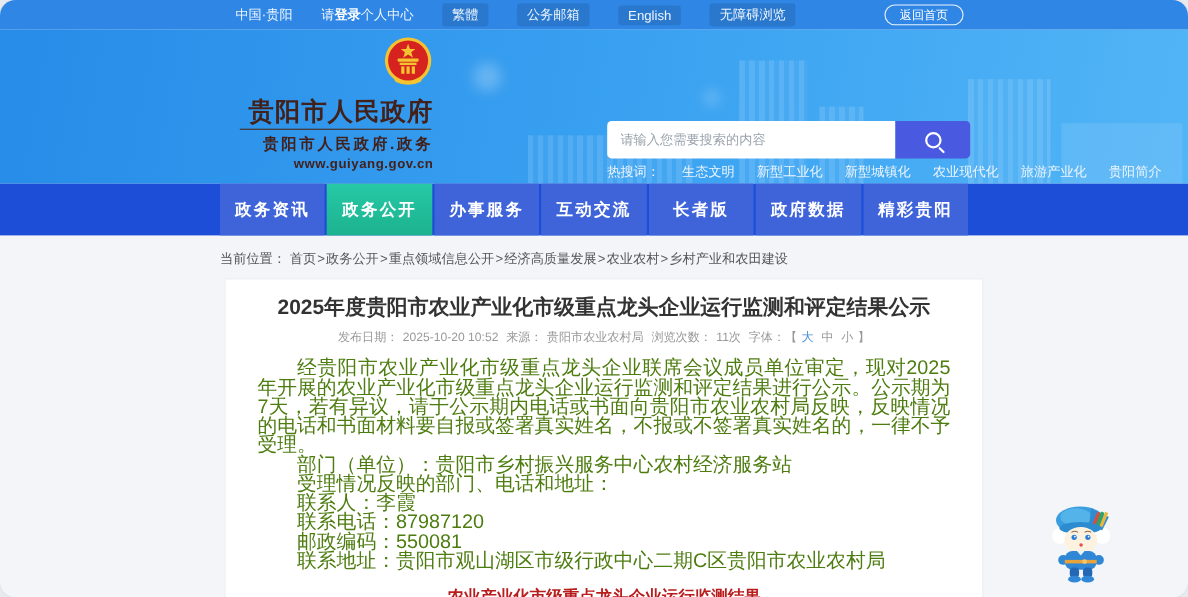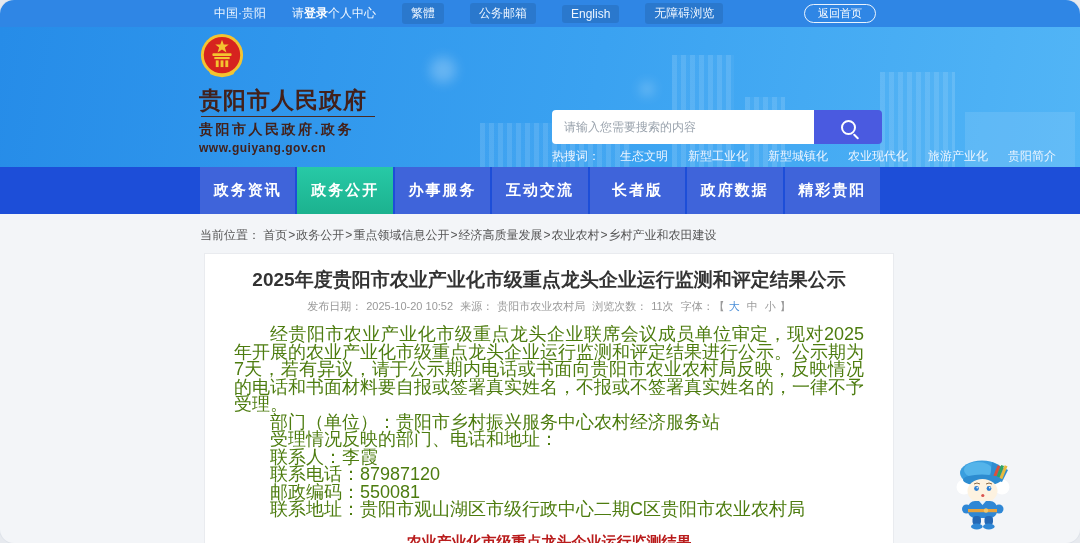--- a/index.html
+++ b/index.html
@@ -41,21 +41,21 @@
     background:repeating-linear-gradient(90deg,
       rgba(255,255,255,0.14) 0 5px, rgba(255,255,255,0.04) 5px 9px);
   }
   .b1 { left:480px; width:150px; height:44px; }
   .b2 { left:672px; width:62px; height:112px; }
   .b3 { left:745px; width:40px; height:70px; }
   .b4 { left:880px; width:75px; height:95px; }
   .b5 { left:965px; width:110px; height:55px; }
   .glow { position:absolute; border-radius:50%; background:rgba(255,255,255,0.25); filter:blur(6px); }
 
-  .logo { position:absolute; left:199px; top:5px; width:178px; text-align:left; color:#42211b; }
+  .logo { position:absolute; left:216px; top:5px; width:178px; text-align:right; color:#42211b; }
   .emblem { width:46px; height:50px; margin:0 auto; }
   .site-title { font-size:23px; font-weight:bold; letter-spacing:1px; line-height:26px; margin-top:1px; }
   .site-divider { border:none; border-top:1px solid #4a2a20; margin:3px 2px 4px; }
   .site-subtitle { font-size:14px; font-weight:bold; letter-spacing:2.5px; }
   .site-url { font-size:12px; font-weight:bold; margin-top:2px; letter-spacing:0.5px; }
 
   .search-wrap { position:absolute; left:552px; top:83px; display:flex; }
   .search-input {
     width:262px; height:34px; border:none; outline:none;
     border-radius:4px 0 0 4px; padding:0 12px; font-size:12px; color:#333;

